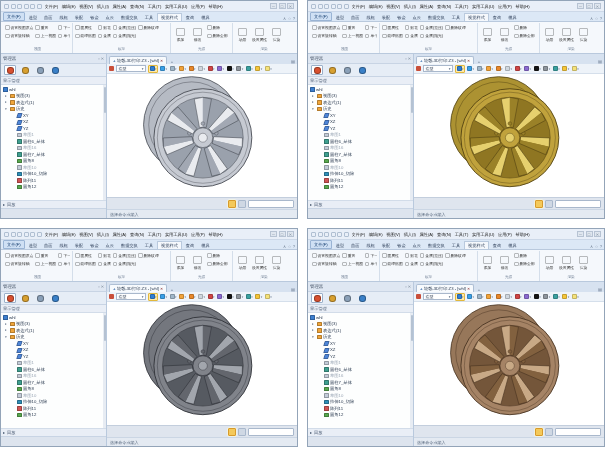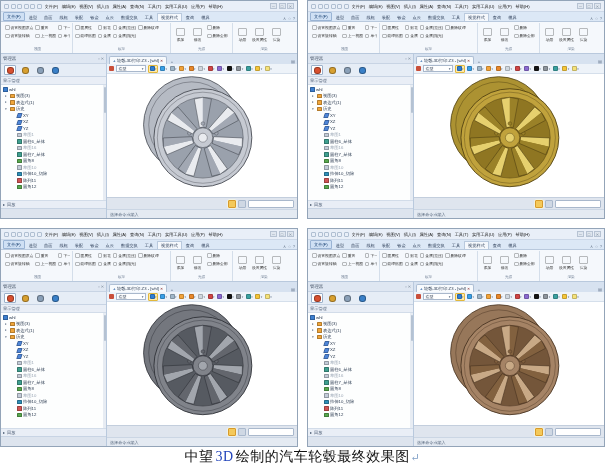--- a/index.html
+++ b/index.html
@@ -1815,19 +1815,13 @@
           <input class="cmdinput" style="">
         </div>
         <div class="statusbar">
           <span>选择命令或输入</span>
         </div>
       </div>
     </div>
 
   </div>
 </div>
-  <div class="caption">
-    <span>中望 </span>
-    <span class="cap-hl">3D</span>
-    <span> 绘制的汽车轮毂最终效果图</span>
-    <span class="cap-mark">↵</span>
-  </div>
 </div>
 
 </body></html>

